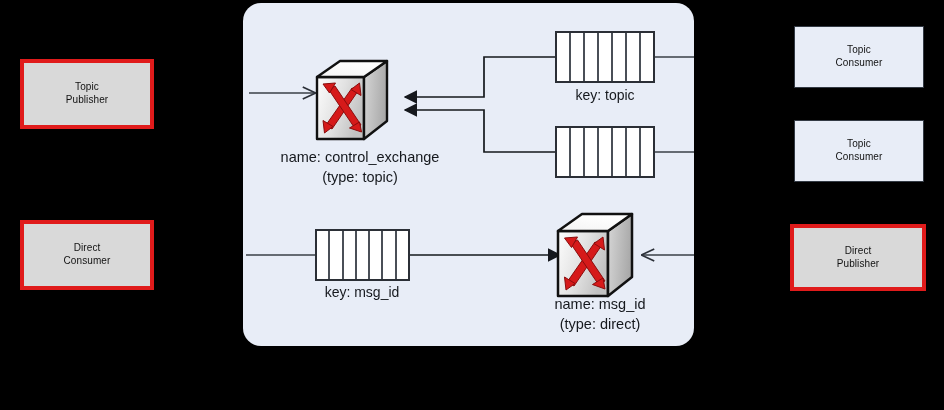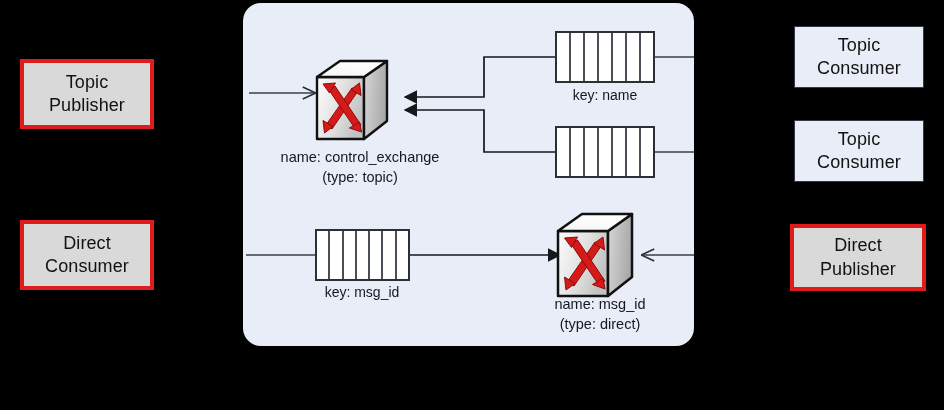--- a/index.html
+++ b/index.html
@@ -29,21 +29,21 @@
 
   
   .endpoint {
     position: absolute;
     box-sizing: border-box;
     display: flex;
     align-items: center;
     justify-content: center;
     text-align: center;
     line-height: 1.28;
-    font-size: 18px;
+    font-size: 10px;
     color: #121212;
     letter-spacing: .1px;
   }
   .endpoint.publisher-style {
     background: #d9d9d9;
     border: 4px solid #e01b1b;
   }
   .endpoint.consumer-style {
     background: #e8edf7;
     border: 1.5px solid #333a44;
@@ -213,21 +213,21 @@
 
   <div class="queue queue-topic">
     <div class="cell"></div>
     <div class="cell"></div>
     <div class="cell"></div>
     <div class="cell"></div>
     <div class="cell"></div>
     <div class="cell"></div>
     <div class="cell"></div>
   </div>
-  <div class="queue-label lbl-q-topic">key: name</div>
+  <div class="queue-label lbl-q-topic">key: topic</div>
 
   <div class="queue queue-topichost">
     <div class="cell"></div>
     <div class="cell"></div>
     <div class="cell"></div>
     <div class="cell"></div>
     <div class="cell"></div>
     <div class="cell"></div>
     <div class="cell"></div>
   </div>

